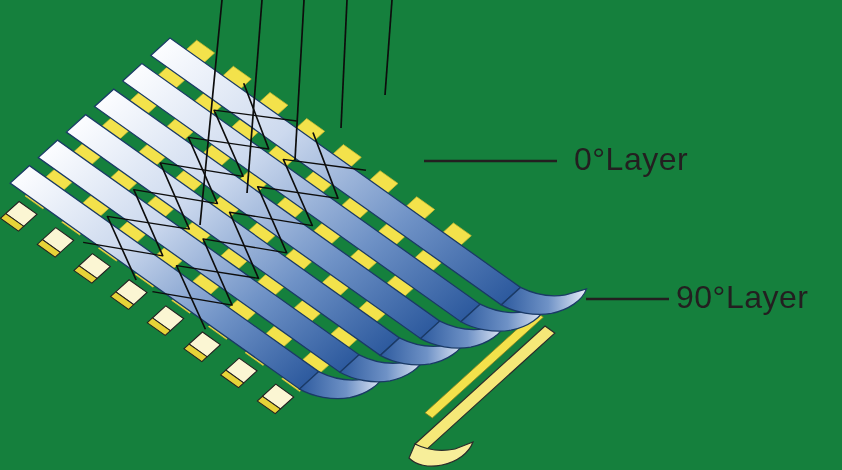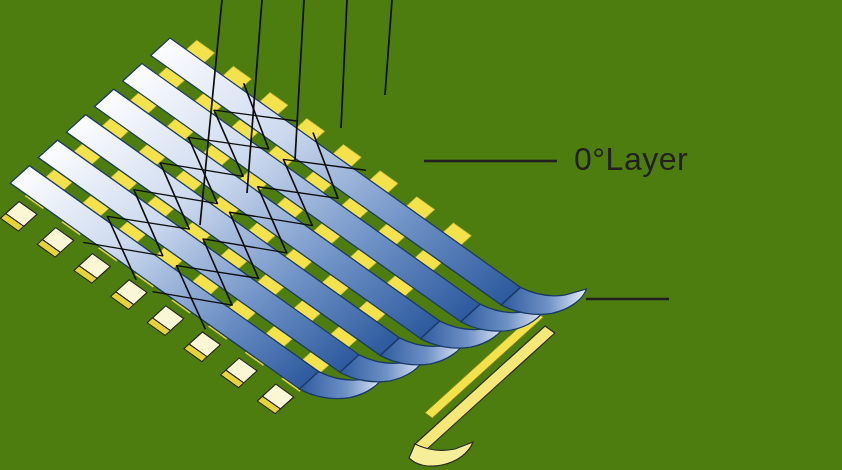--- a/index.html
+++ b/index.html
@@ -1,19 +1,19 @@
 <!DOCTYPE html>
 <html><head>
 <meta charset="utf-8">
 <style>
   html,body{margin:0;padding:0;background:#ffffff;}
   .stage{
     position:relative;
     width:842px;height:470px;
-    background:#4d7c0f;
+    background:#15803d;
     font-family:"Liberation Sans", sans-serif;
     overflow:hidden;
   }
   .diagram-svg{position:absolute;left:0;top:0;}
   .layer-label{
     position:absolute;
     font-size:32px;
     color:#231f20;
     letter-spacing:0.5px;
     white-space:nowrap;
@@ -130,14 +130,15 @@
       <line x1="347" y1="0" x2="341" y2="128"></line>
       <line x1="392" y1="0" x2="385" y2="95"></line>
     </g>
 
     <line x1="424" y1="161" x2="557" y2="161" stroke="#231f20" stroke-width="2.6"></line>
     <line x1="586" y1="299" x2="669" y2="299" stroke="#231f20" stroke-width="2.6"></line>
   </svg>
 
   <div class="layer-label label-0">0°Layer</div>
 
+  <div class="layer-label label-90">90°Layer</div>
 
 </div>
 
 </body></html>

